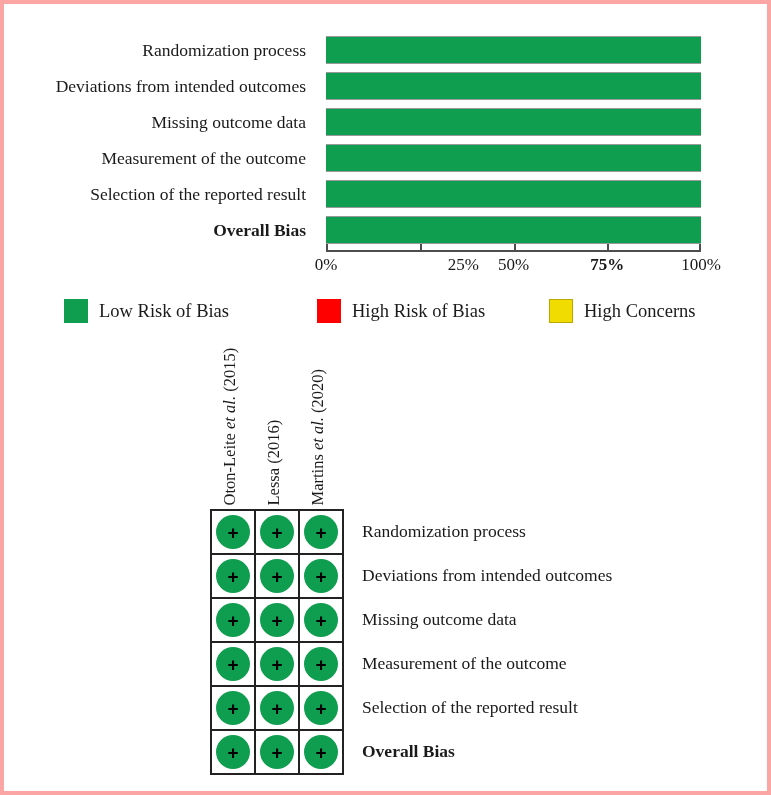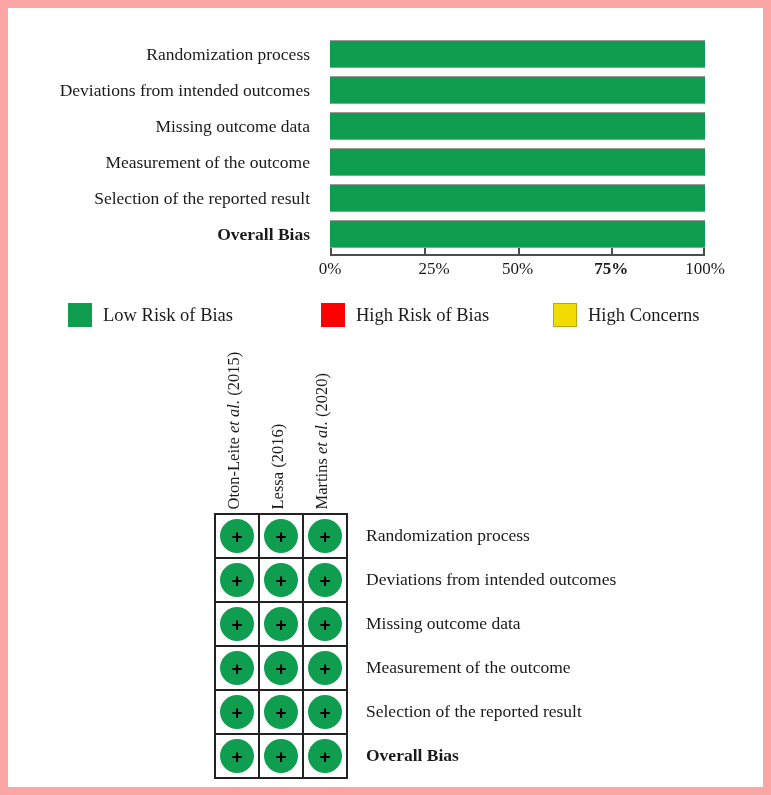--- a/index.html
+++ b/index.html
@@ -12,21 +12,21 @@
     height: 795px;
     font-family: "Liberation Serif", "DejaVu Serif", serif;
     color: #1a1a1a;
     overflow: hidden;
   }
   #figure {
     position: relative;
     width: 771px;
     height: 795px;
     box-sizing: border-box;
-    border: 8px solid #fca5a5;
+    border: 4px solid #fca5a5;
     background: #ffffff;
   }
 
   
   #summary-plot {
     position: absolute;
     left: 0;
     top: 0;
     width: 763px;
     height: 280px;
@@ -232,21 +232,21 @@
             <div class="bar-seg" style="left: 0px; width: 375px; background: rgb(15, 157, 79);"></div>
           </div>
         </div>
       </div>
 
     <div id="axis-line"></div>
     <div id="axis-ticks">
         <div class="axis-tick" style="left: 322px;"></div>
         <div class="axis-tick-label" style="left: 322px;">0%</div>
         <div class="axis-tick" style="left: 415.75px;"></div>
-        <div class="axis-tick-label" style="left: 426px;">25%</div>
+        <div class="axis-tick-label" style="left: 440px; text-align: right;">25%</div>
         <div class="axis-tick" style="left: 509.5px;"></div>
         <div class="axis-tick-label" style="left: 509.5px;">50%</div>
         <div class="axis-tick" style="left: 603.25px;"></div>
         <div class="axis-tick-label" style="left: 603.25px; font-weight: bold;">75%</div>
         <div class="axis-tick" style="left: 695px;"></div>
         <div class="axis-tick-label" style="left: 697px;">100%</div>
       </div>
   </div>
 
   <div id="legend">

